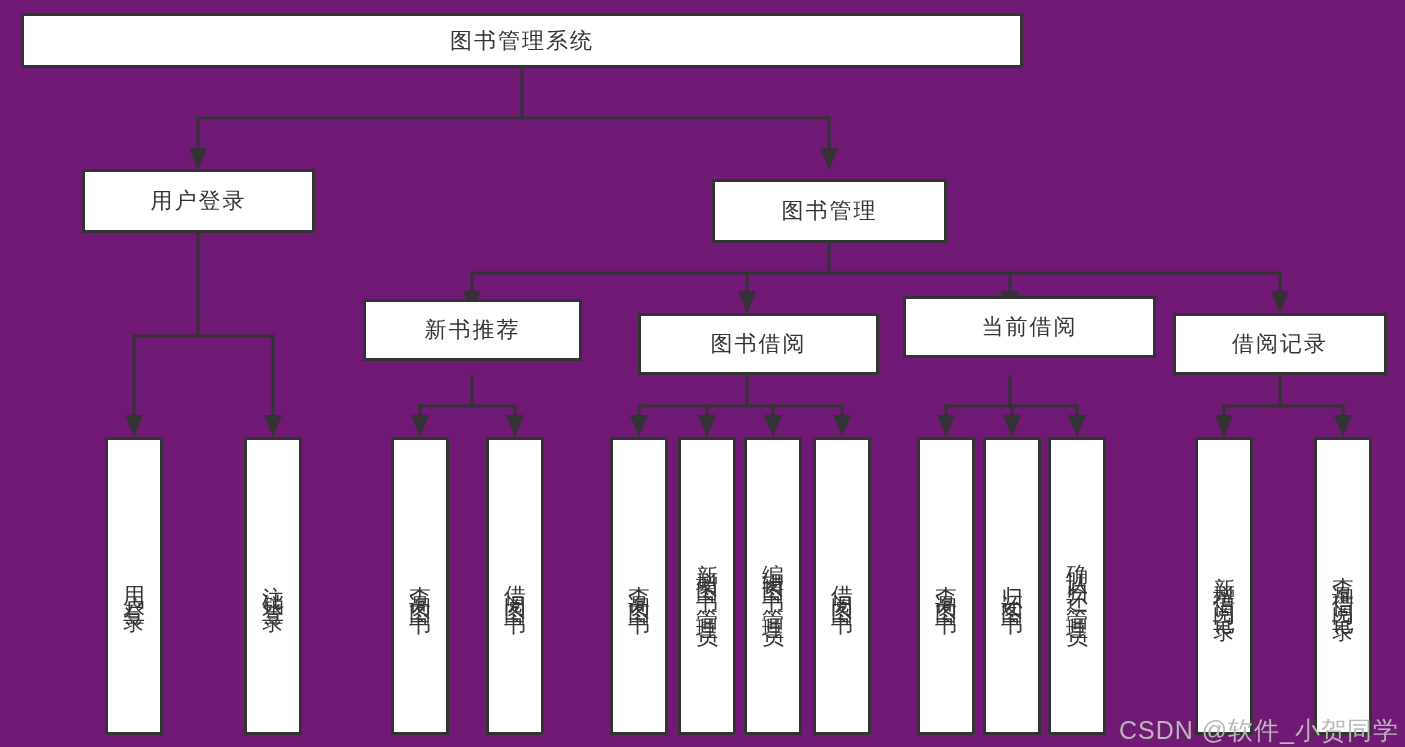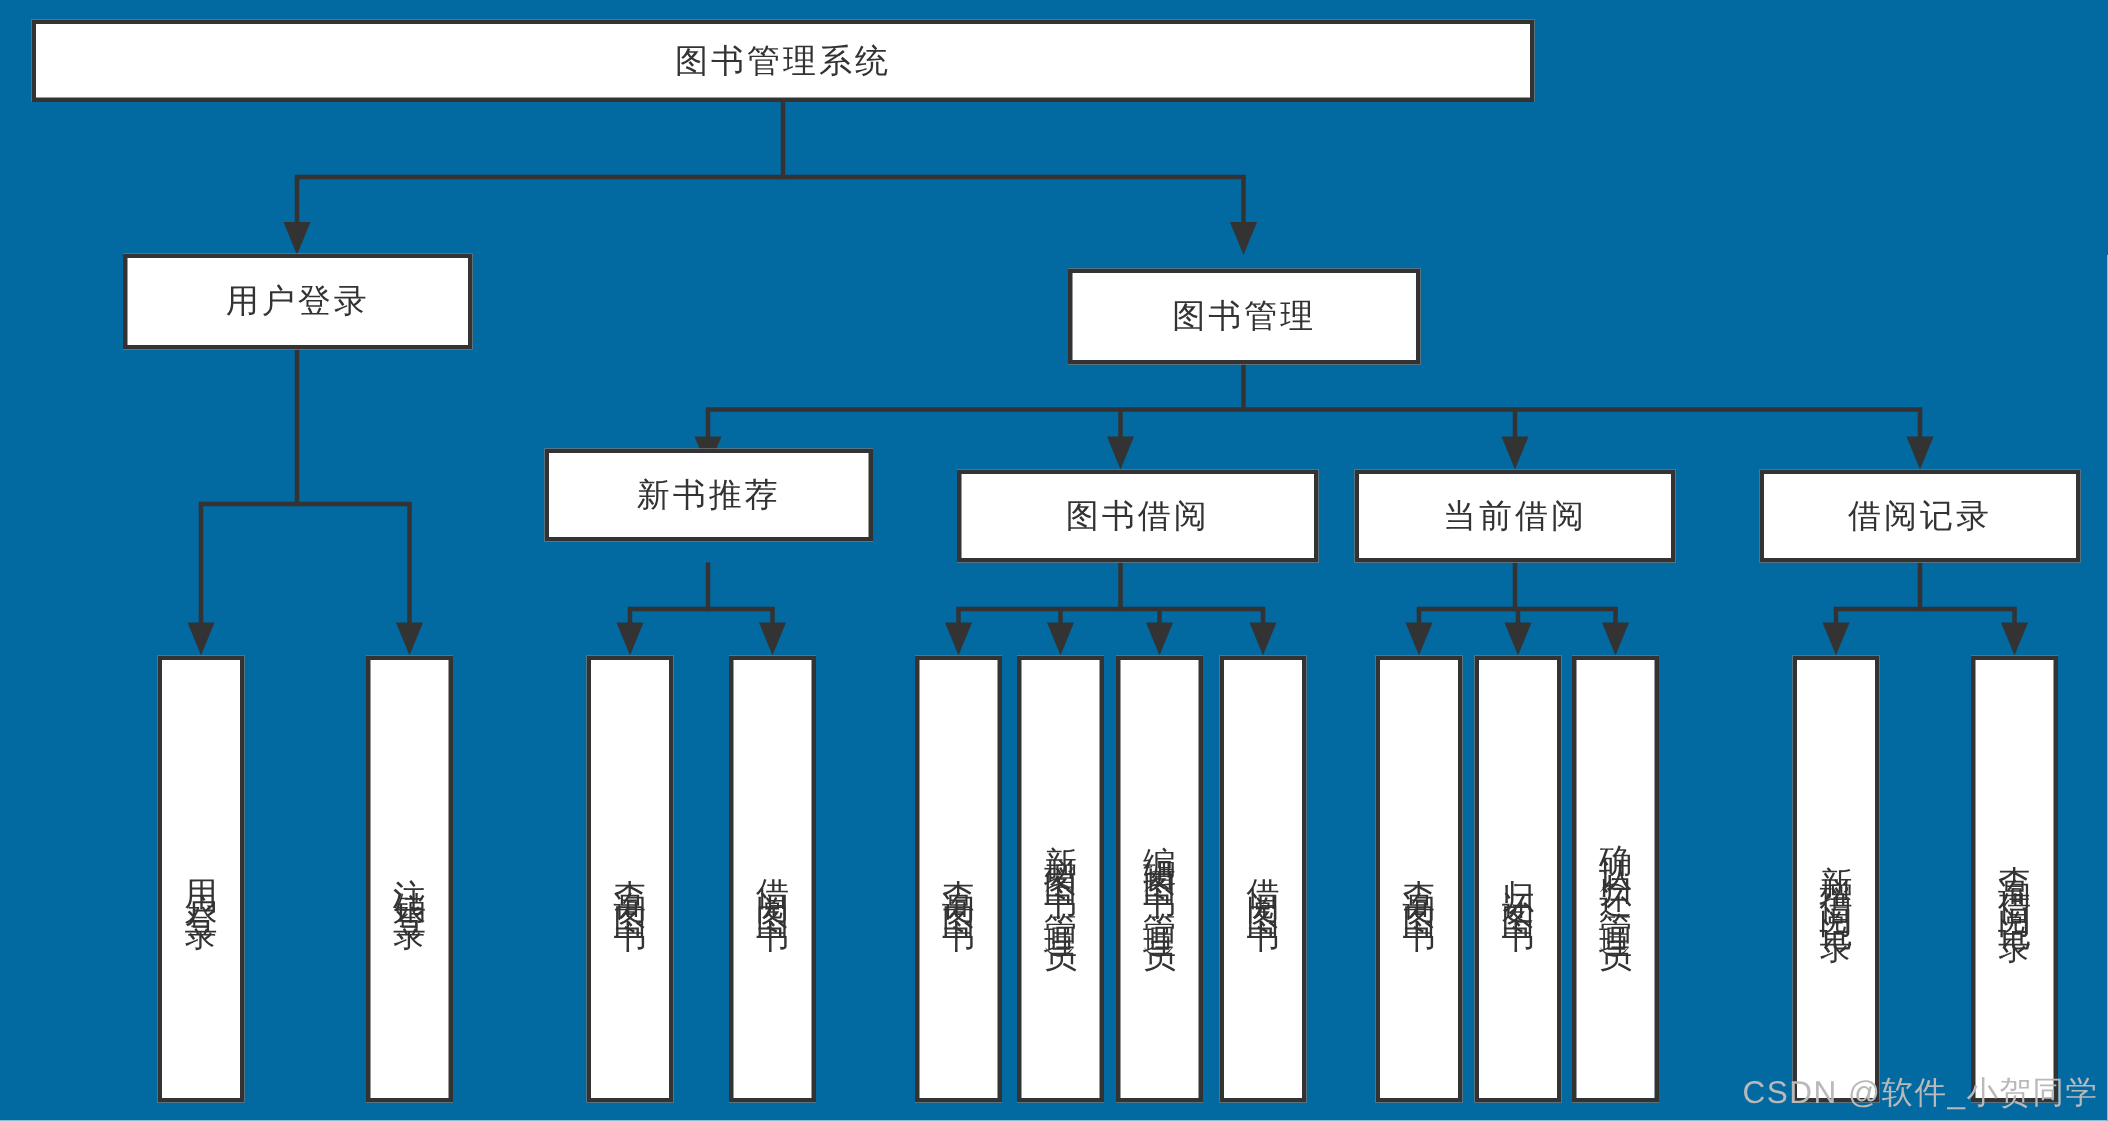--- a/index.html
+++ b/index.html
@@ -1,19 +1,19 @@
 <!DOCTYPE html>
 <html><head>
 <meta charset="utf-8">
 <style>
   html,body{margin:0;padding:0;background:#ffffff;}
   .canvas{
     position:relative;
     width:1405px;height:747px;
-    background:#0369a1;
+    background:#701a75;
     font-family:"Liberation Sans","DejaVu Sans",sans-serif;
     overflow:hidden;
   }
   .connectors{position:absolute;left:0;top:0;z-index:1;}
   .connectors line{stroke:#333333;stroke-width:3;}
   .connectors polygon{fill:#333333;}
   .hbox{
     position:absolute;z-index:2;box-sizing:border-box;
     border:3px solid #333333;background:#ffffff;
     display:flex;align-items:center;justify-content:center;
@@ -24,21 +24,21 @@
     border:3px solid #333333;background:#ffffff;
     width:58px;height:298px;top:437px;
     display:flex;align-items:center;justify-content:center;
   }
   .vbox span{
     writing-mode:vertical-rl;text-orientation:mixed;
     font-size:22px;letter-spacing:9px;line-height:1;color:#333333;
   }
   .watermark{
     position:absolute;z-index:3;right:6px;top:714px;
-    font-size:21px;color:#b9b9b9;letter-spacing:1px;white-space:nowrap;
+    font-size:25px;color:#b9b9b9;letter-spacing:1px;white-space:nowrap;
   }
 </style>
 </head>
 <body>
 
 <div class="canvas">
 
   <svg class="connectors" width="1405" height="747" viewBox="0 0 1405 747">
 
     <line x1="522" y1="68" x2="522" y2="119.5"></line>
@@ -111,21 +111,21 @@
   <div class="hbox" style="left:712px;top:179px;width:235px;height:64px">
     <span>图书管理</span>
   </div>
 
   <div class="hbox" style="left:363px;top:299px;width:219px;height:62px">
     <span>新书推荐</span>
   </div>
   <div class="hbox" style="left:638px;top:313px;width:241px;height:62px">
     <span>图书借阅</span>
   </div>
-  <div class="hbox" style="left:903px;top:313px;width:214px;height:62px">
+  <div class="hbox" style="left:903px;top:296px;width:253px;height:62px">
     <span>当前借阅</span>
   </div>
   <div class="hbox" style="left:1173px;top:313px;width:214px;height:62px">
     <span>借阅记录</span>
   </div>
 
   <div class="vbox" style="left:105px">
     <span>用户登录</span>
   </div>
   <div class="vbox" style="left:244px">

